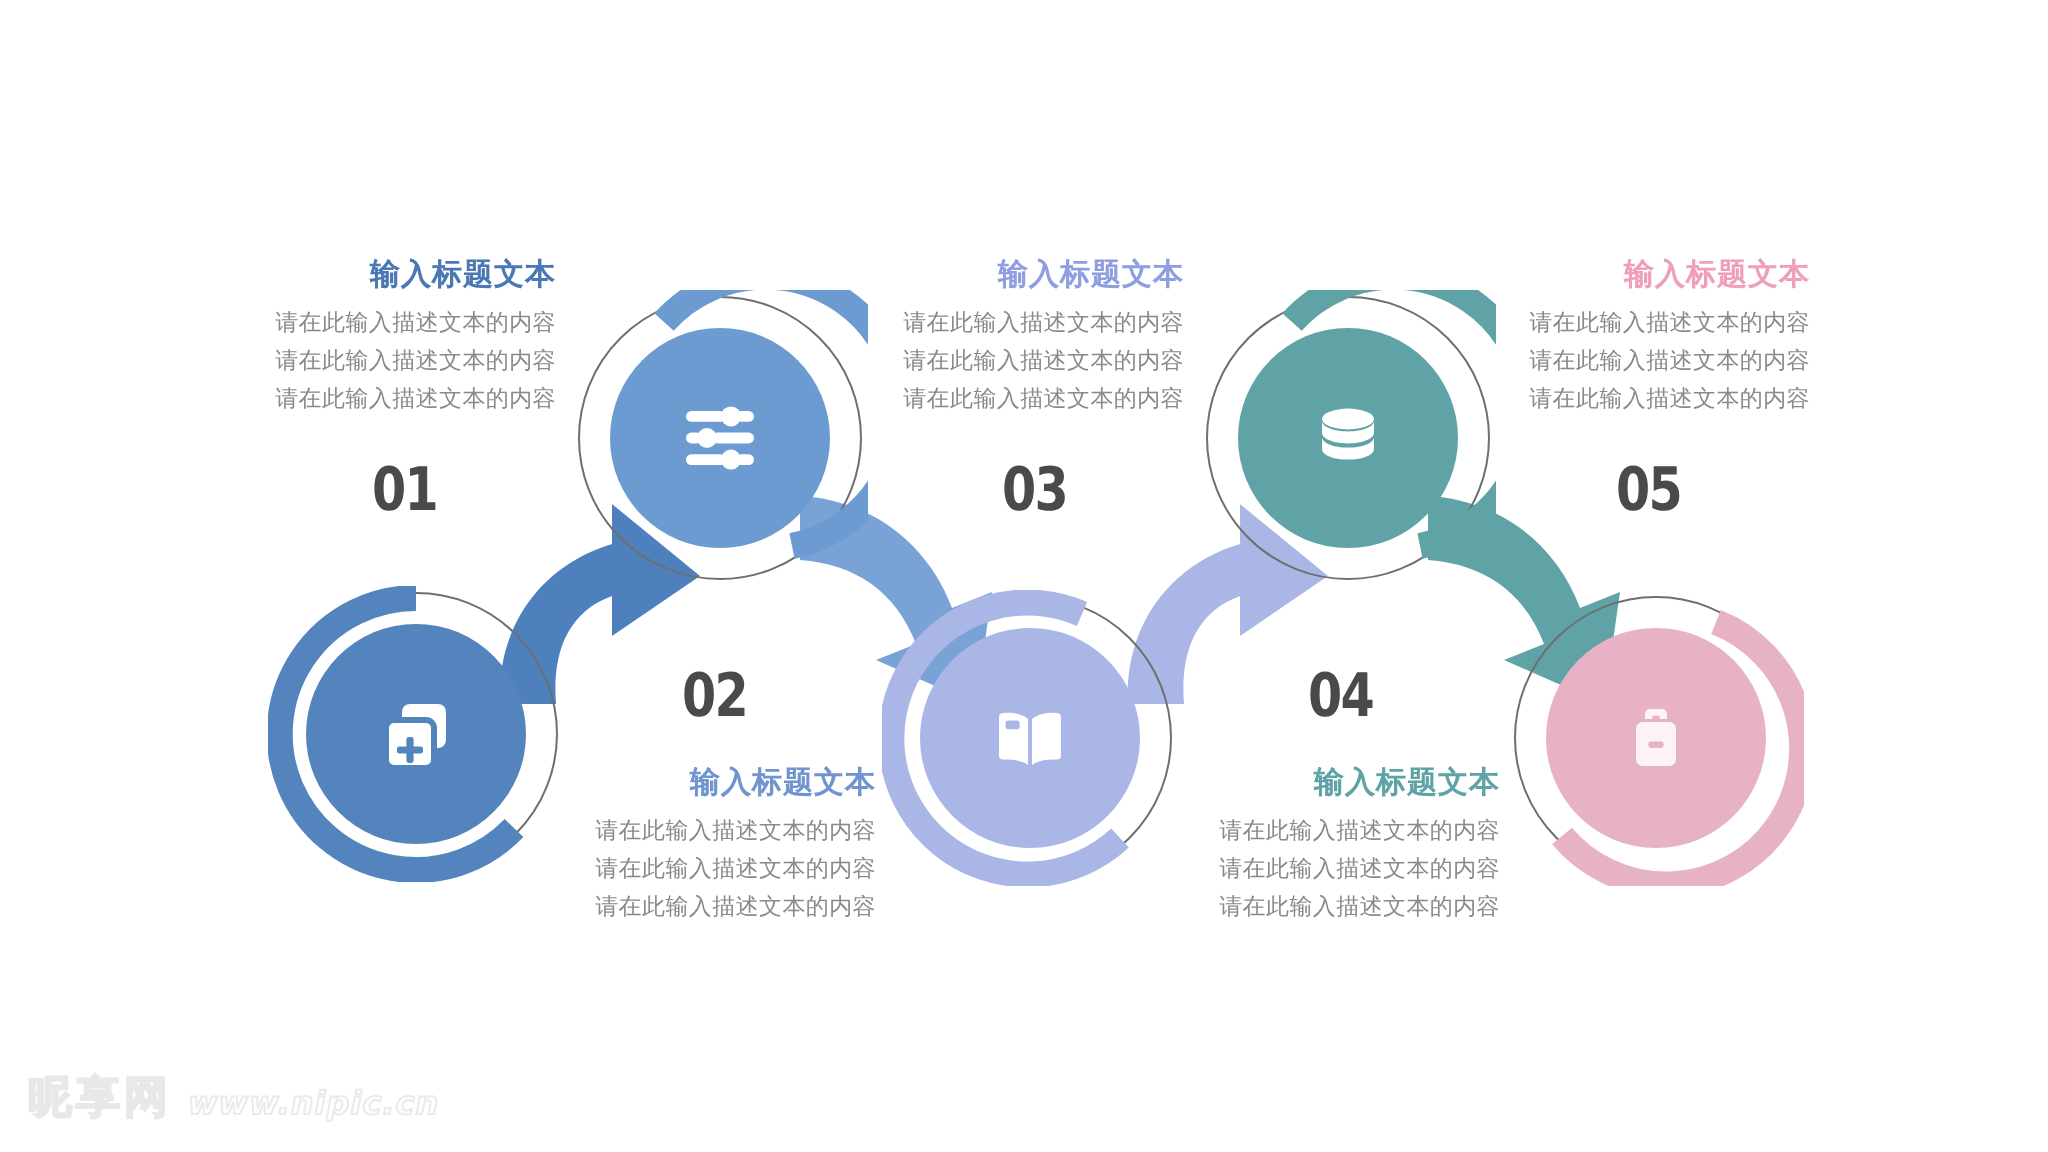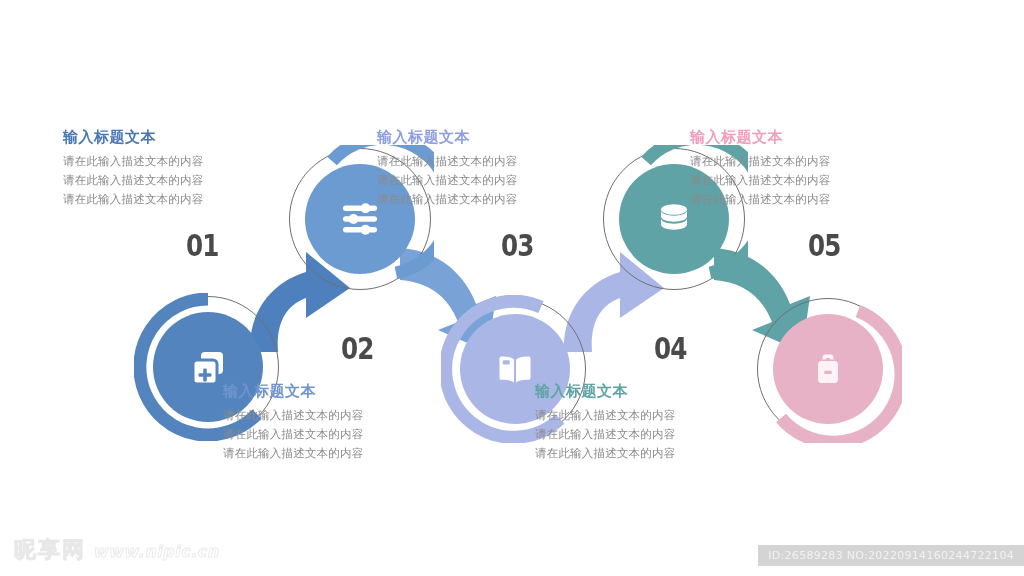--- a/index.html
+++ b/index.html
@@ -34,21 +34,21 @@
     position:absolute;
     font-family:"DejaVu Sans","Liberation Sans",sans-serif;
     font-weight:bold;font-size:30px;color:#4a4a4a;
     letter-spacing:-1px;
     transform:scaleX(.82);
     transform-origin:left center;
     white-space:nowrap;
   }
 
   
-  .tb{position:absolute;width:215px;text-align:left;}
+  .tb{position:absolute;width:215px;text-align:right;}
   .tb .ttl{
     font-size:15px;font-weight:bold;line-height:20px;
     margin-bottom:5px;letter-spacing:.5px;
   }
   .tb .ln{
     font-size:11.5px;color:#8a8a8a;line-height:19px;
     letter-spacing:.2px;white-space:nowrap;
   }
 
   
@@ -211,15 +211,14 @@
     <div class="ln">请在此输入描述文本的内容</div>
     <div class="ln">请在此输入描述文本的内容</div>
     <div class="ln">请在此输入描述文本的内容</div>
   </div>
 
   <div class="wm">
     <div class="cn">昵享网</div>
     <div class="url">www.nipic.cn</div>
   </div>
 
-  <div class="idbar">ID:26589283 NO:20220914160244722104</div>
 
 </div>
 
 </body></html>

